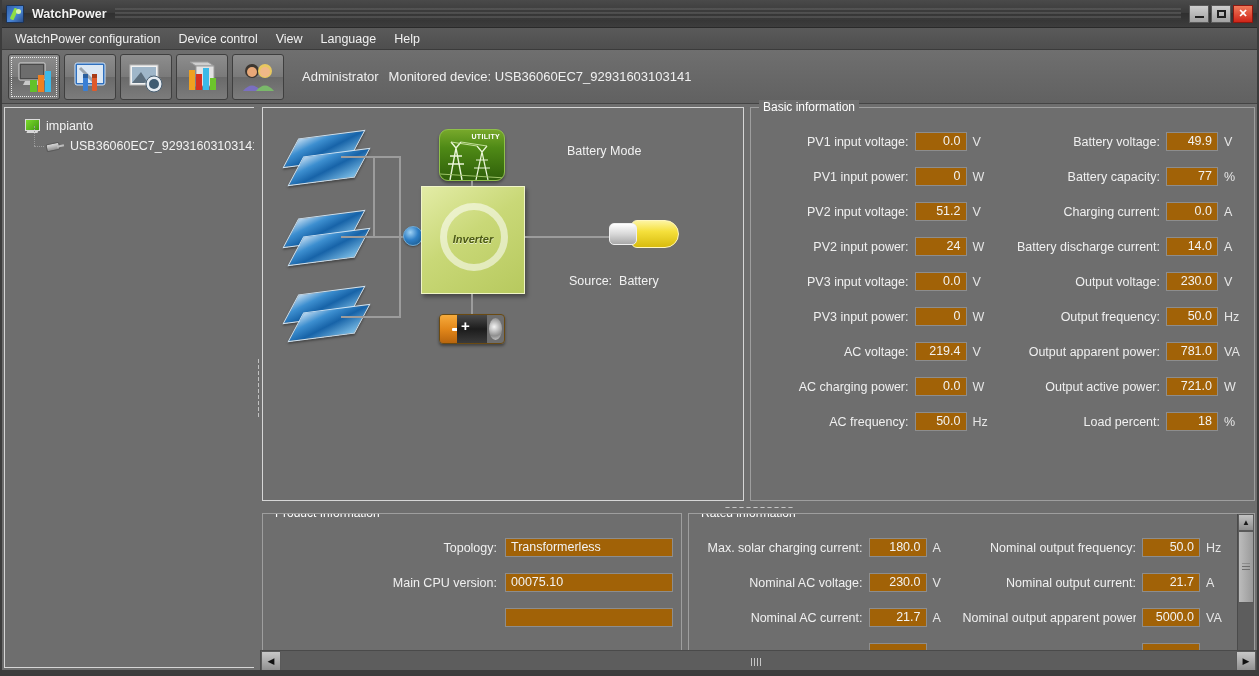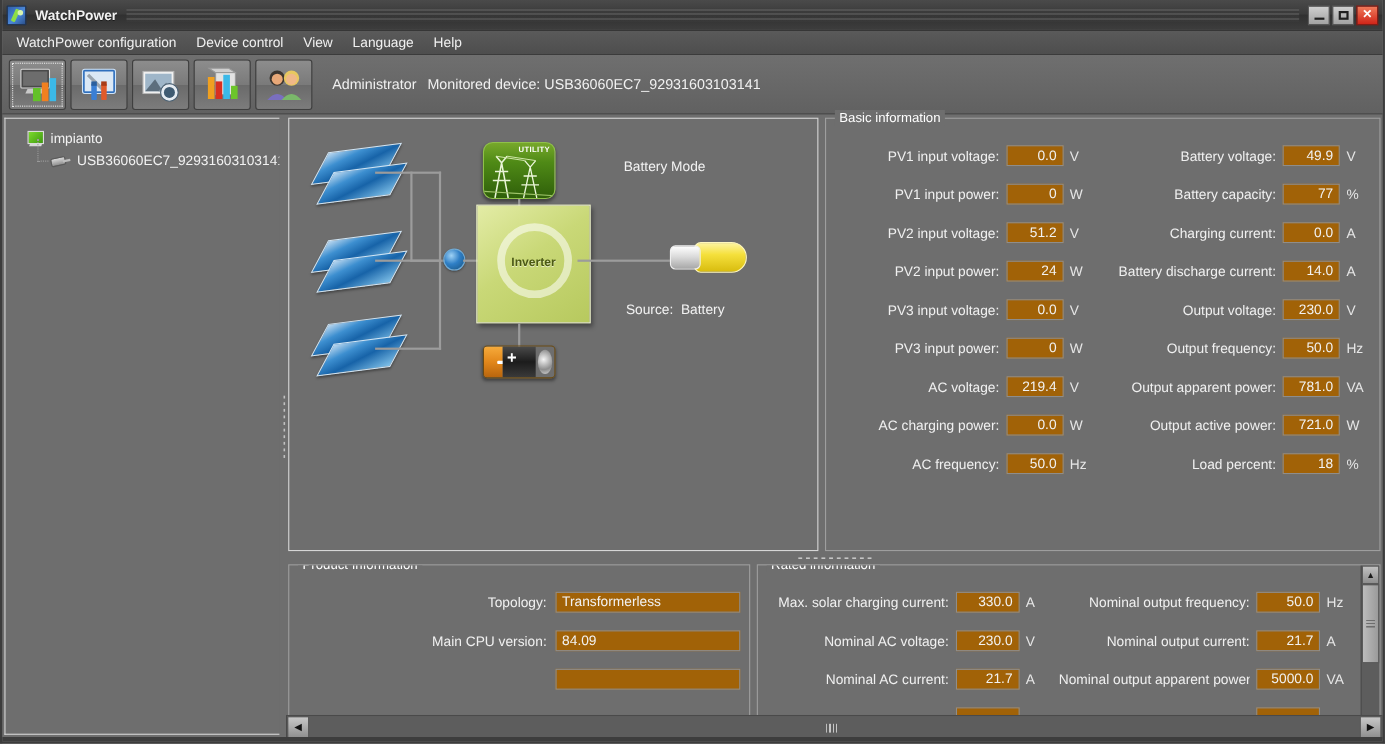--- a/index.html
+++ b/index.html
@@ -571,21 +571,21 @@
               <div class="ut-label">UTILITY</div>
               <svg width="66" height="52" viewBox="0 0 66 52" style="position:absolute;left:0;top:0">
                 <path d="M10 50 L16 18 L22 50 M8 34 L24 34 M10 26 L22 26 M16 18 L11 12 M16 18 L21 12" stroke="#eaf5d8" stroke-width="1.4" fill="none"></path>
                 <path d="M36 50 L42 22 L48 50 M34 38 L50 38 M36 30 L48 30 M42 22 L37 16 M42 22 L47 16" stroke="#eaf5d8" stroke-width="1.2" fill="none"></path>
                 <path d="M11 12 L37 16 M21 12 L47 16" stroke="#cfe6a8" stroke-width="0.9" fill="none"></path>
                 <path d="M0 44 L66 48" stroke="#9fc46a" stroke-width="1" fill="none"></path>
               </svg>
             </div>
             <div class="wire v" style="left:208px; top:73px; height:26px;"></div>
 
-            <div class="inverter-box" style="left:170px; top:78px;">
+            <div class="inverter-box" style="left:158px; top:78px;font-style:italic;">
               <div class="inv-ring"></div>
               <div class="inv-text">Inverter</div>
             </div>
 
             <div class="wire v" style="left:208px; top:186px; height:26px;"></div>
             <div class="battery-ico" style="left:176px; top:206px;">
               <div class="neg"></div>
               <div class="pos"></div>
               <div class="cap"></div>
             </div>
@@ -716,37 +716,37 @@
 
         <div class="prod-panel">
           <div class="legend" style="position:absolute;top:-8px;left:8px;background:#6e6e6e;padding:0 4px;">Product Information</div>
           <div class="fields">
             <div class="prow">
               <div class="flabel">Topology:</div>
               <div class="fbox text">Transformerless</div>
             </div>
             <div class="prow">
               <div class="flabel">Main CPU version:</div>
-              <div class="fbox text">84.09</div>
+              <div class="fbox text">00075.10</div>
             </div>
             <div class="prow">
               <div class="flabel"></div>
               <div class="fbox text"></div>
             </div>
           </div>
         </div>
 
         <div class="rated-panel">
           <div class="legend" style="position:absolute;top:-8px;left:8px;background:#6e6e6e;padding:0 4px;">Rated information</div>
           <div class="fields" style="padding-right:18px;">
             <div class="fgrid">
               <div class="fcol">
                 <div class="frow">
                   <div class="flabel">Max. solar charging current:</div>
-                  <div class="fbox wide">330.0</div>
+                  <div class="fbox wide">180.0</div>
                   <div class="funit">A</div>
                 </div>
                 <div class="frow">
                   <div class="flabel">Nominal AC voltage:</div>
                   <div class="fbox wide">230.0</div>
                   <div class="funit">V</div>
                 </div>
                 <div class="frow">
                   <div class="flabel">Nominal AC current:</div>
                   <div class="fbox wide">21.7</div>

